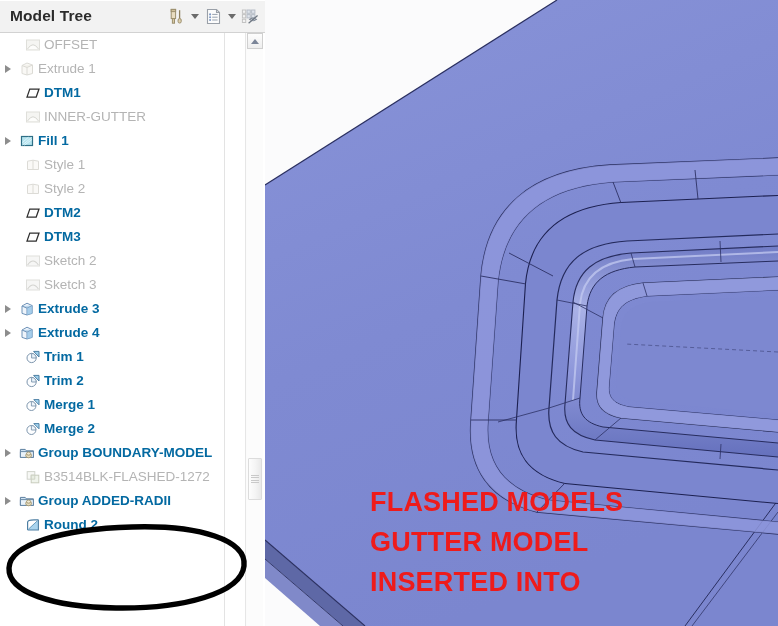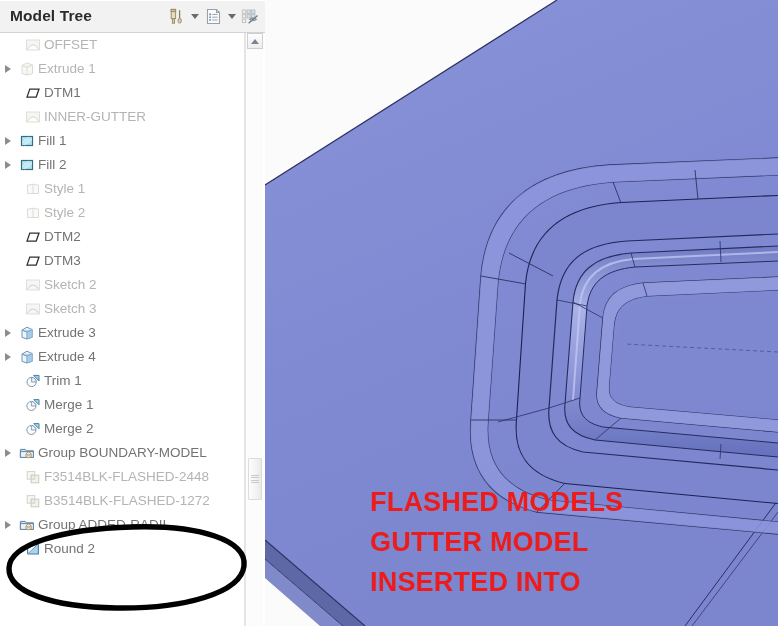--- a/index.html
+++ b/index.html
@@ -42,42 +42,42 @@
   .caret-btn{
     width:15px;height:26px;display:flex;align-items:center;justify-content:center;
   }
   .caret-dn{
     width:0;height:0;border-left:4px solid transparent;border-right:4px solid transparent;
     border-top:5px solid #6b6b6b;
   }
 
   
   #tree-body{
-    position:absolute;left:0;top:33px;width:245px;height:593px;
+    position:absolute;left:0;top:33px;width:225px;height:593px;
     overflow:hidden;background:#ffffff;
     border-right:1px solid #e3e3e3;
     box-sizing:border-box;
   }
   #tree-list{position:absolute;left:0;top:0;width:245px;}
   .row{
     position:relative;height:24px;display:flex;align-items:center;
     white-space:nowrap;box-sizing:border-box;
   }
   .arrow-slot{
     width:16px;height:24px;flex:0 0 16px;display:flex;align-items:center;justify-content:center;
   }
   .arrow{
     width:0;height:0;border-top:4.5px solid transparent;border-bottom:4.5px solid transparent;
     border-left:6px solid #8d8d8d;
   }
   .ico-slot{
     width:22px;height:24px;flex:0 0 22px;display:flex;align-items:center;justify-content:center;
   }
   .lbl{font-size:13.5px;color:#2e2e2e;line-height:1;}
-  .row.active .lbl{font-weight:normal;color:#737373;}
+  .row.active .lbl{font-weight:bold;color:#0369a1;}
   .row.dim .lbl{color:#b4b4b4;font-weight:normal;}
   .row.dim .ico-slot{opacity:.45;}
 
   
   #tree-scrollbar{
     position:absolute;right:2px;top:33px;width:18px;height:593px;
     background:#fbfbfb;border-left:1px solid #e6e6e6;box-sizing:border-box;
   }
   .sb-btn{
     position:absolute;left:1px;width:16px;height:16px;
@@ -231,32 +231,20 @@
               <span class="arrow"></span>
             </div>
             <div class="ico-slot">
               <svg width="16" height="16" viewBox="0 0 16 16">
                 <rect x="2.5" y="3.5" width="11" height="9" fill="#b6e4ef" stroke="#2f6f86" stroke-width="1.2"></rect>
                 <path d="M3.5 12 L12.5 4.5 M5.5 12.2 L13 6.4 M3.2 9.6 L9.5 4.2" stroke="#dff4f9" stroke-width=".9" fill="none"></path>
               </svg>
             </div>
             <span class="lbl">Fill 1</span>
           </div>
-          <div class="row active">
-            <div class="arrow-slot">
-              <span class="arrow"></span>
-            </div>
-            <div class="ico-slot">
-              <svg width="16" height="16" viewBox="0 0 16 16">
-                <rect x="2.5" y="3.5" width="11" height="9" fill="#b6e4ef" stroke="#2f6f86" stroke-width="1.2"></rect>
-                <path d="M3.5 12 L12.5 4.5 M5.5 12.2 L13 6.4 M3.2 9.6 L9.5 4.2" stroke="#dff4f9" stroke-width=".9" fill="none"></path>
-              </svg>
-            </div>
-            <span class="lbl">Fill 2</span>
-          </div>
           <div class="row dim">
             <div class="arrow-slot"></div>
             <div style="width: 6px; height: 24px; flex: 0 0 6px;"></div>
             <div class="ico-slot">
               <svg width="16" height="16" viewBox="0 0 16 16">
                 <path d="M2.5 12.5 L2.5 4.2 Q8 2.2 13.5 4.2 L13.5 12.5 Z" fill="#f4f3ee" stroke="#b2b1a6" stroke-width="1"></path>
                 <path d="M8 3.2 L8 12.5" fill="none" stroke="#b2b1a6" stroke-width="1"></path>
               </svg>
             </div>
             <span class="lbl">Style 1</span>
@@ -352,20 +340,32 @@
                 <path d="M8.6 2.4 L14 2.4 L14 8 Z" fill="#9fd0ec" stroke="#4d7fa3" stroke-width="1"></path>
               </svg>
             </div>
             <span class="lbl">Trim 1</span>
           </div>
           <div class="row active">
             <div class="arrow-slot"></div>
             <div style="width: 6px; height: 24px; flex: 0 0 6px;"></div>
             <div class="ico-slot">
               <svg width="16" height="16" viewBox="0 0 16 16">
+                <circle cx="6.6" cy="9" r="4.6" fill="#fbfdff" stroke="#7d95ad" stroke-width="1"></circle>
+                <path d="M6.6 9 L6.6 4.4 A4.6 4.6 0 0 1 11.2 9 Z" fill="#e7f1f9" stroke="#7d95ad" stroke-width=".9"></path>
+                <path d="M8.6 2.4 L14 2.4 L14 8 Z" fill="#9fd0ec" stroke="#4d7fa3" stroke-width="1"></path>
+              </svg>
+            </div>
+            <span class="lbl">Trim 2</span>
+          </div>
+          <div class="row active">
+            <div class="arrow-slot"></div>
+            <div style="width: 6px; height: 24px; flex: 0 0 6px;"></div>
+            <div class="ico-slot">
+              <svg width="16" height="16" viewBox="0 0 16 16">
                 <circle cx="6.4" cy="9" r="4.5" fill="#fdfeff" stroke="#7f97ae" stroke-width="1"></circle>
                 <path d="M6.4 9 L6.4 4.5 A4.5 4.5 0 0 1 10.9 9 Z" fill="#eef5fb" stroke="#7f97ae" stroke-width=".9"></path>
                 <path d="M8.8 2.6 L14 2.6 L14 7.8 Z" fill="#a5d4ef" stroke="#4f82a6" stroke-width="1"></path>
               </svg>
             </div>
             <span class="lbl">Merge 1</span>
           </div>
           <div class="row active">
             <div class="arrow-slot"></div>
             <div style="width: 6px; height: 24px; flex: 0 0 6px;"></div>
@@ -384,32 +384,20 @@
             </div>
             <div class="ico-slot">
               <svg width="16" height="16" viewBox="0 0 16 16">
                 <path d="M1.4 4.4 H6.2 L7.4 5.8 H14.4 V12.4 H1.4 Z" fill="#cfe2f2" stroke="#5c7f9e" stroke-width="1"></path>
                 <path d="M1.4 6.6 H14.4 V12.4 H1.4 Z" fill="#e9f2fa" stroke="#5c7f9e" stroke-width=".9"></path>
                 <ellipse cx="9.6" cy="10.4" rx="2.9" ry="2.4" fill="#e5dcbf" stroke="#a2946e" stroke-width=".9"></ellipse>
                 <ellipse cx="9.6" cy="8.6" rx="2.1" ry="1.6" fill="#efe8d2" stroke="#a2946e" stroke-width=".9"></ellipse>
               </svg>
             </div>
             <span class="lbl">Group BOUNDARY-MODEL</span>
-          </div>
-          <div class="row dim">
-            <div class="arrow-slot"></div>
-            <div style="width: 6px; height: 24px; flex: 0 0 6px;"></div>
-            <div class="ico-slot">
-              <svg width="16" height="16" viewBox="0 0 16 16">
-                <rect x="2.2" y="2.6" width="7.6" height="7.6" fill="#eef0ea" stroke="#9aa08f" stroke-width="1"></rect>
-                <rect x="6.2" y="6.2" width="7.6" height="7.6" fill="#dfe7d6" stroke="#869070" stroke-width="1"></rect>
-                <path d="M6.2 6.2 L9.8 6.2 L9.8 10.2 L6.2 10.2 Z" fill="#cdd9bf" stroke="#869070" stroke-width=".8"></path>
-              </svg>
-            </div>
-            <span class="lbl">F3514BLK-FLASHED-2448</span>
           </div>
           <div class="row dim">
             <div class="arrow-slot"></div>
             <div style="width: 6px; height: 24px; flex: 0 0 6px;"></div>
             <div class="ico-slot">
               <svg width="16" height="16" viewBox="0 0 16 16">
                 <rect x="2.2" y="2.6" width="7.6" height="7.6" fill="#eef0ea" stroke="#9aa08f" stroke-width="1"></rect>
                 <rect x="6.2" y="6.2" width="7.6" height="7.6" fill="#dfe7d6" stroke="#869070" stroke-width="1"></rect>
                 <path d="M6.2 6.2 L9.8 6.2 L9.8 10.2 L6.2 10.2 Z" fill="#cdd9bf" stroke="#869070" stroke-width=".8"></path>
               </svg>

